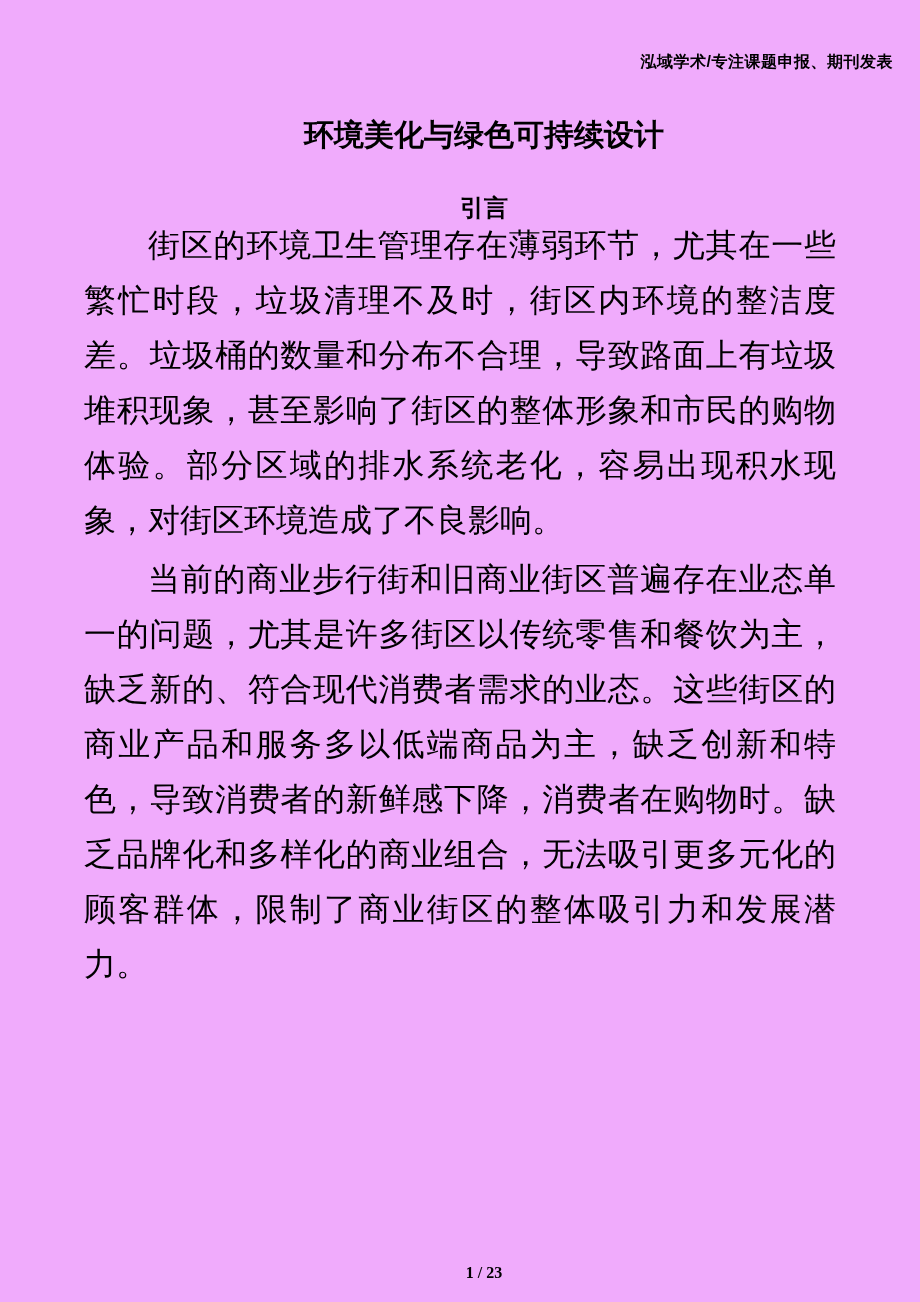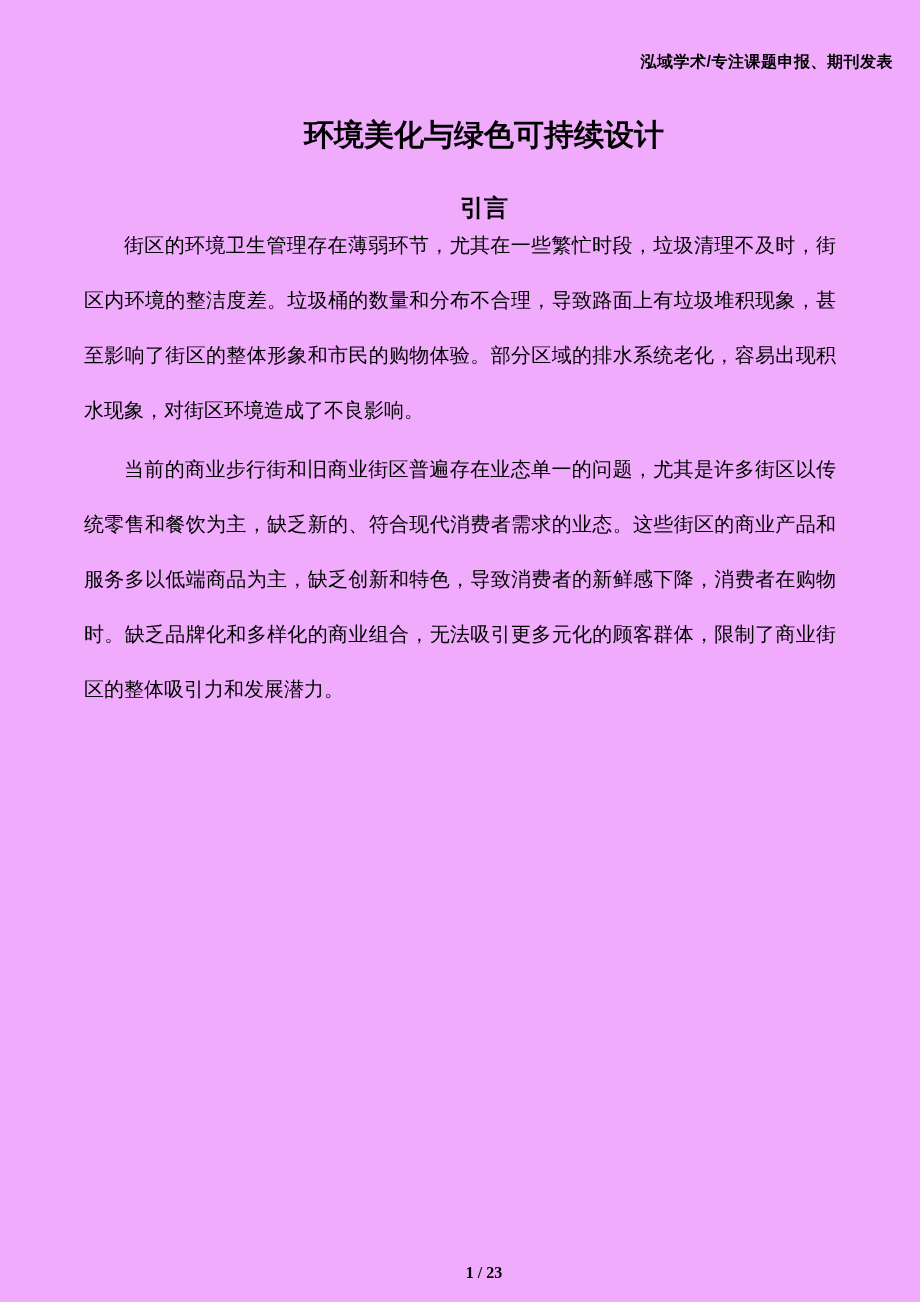--- a/index.html
+++ b/index.html
@@ -46,21 +46,21 @@
     font-size: 24px;
     font-weight: bold;
     font-family: "Liberation Sans", sans-serif;
     margin-top: 12px;
   }
   .content {
     position: absolute;
     top: 218px;
     left: 84px;
     width: 752px;
-    font-size: 20px;
+    font-size: 32px;
     line-height: 55px;
     text-align: justify;
   }
   .content p {
     margin: 0 0 4px 0;
     text-indent: 2em;
   }
   .doc-footer {
     position: absolute;
     bottom: 20px;

